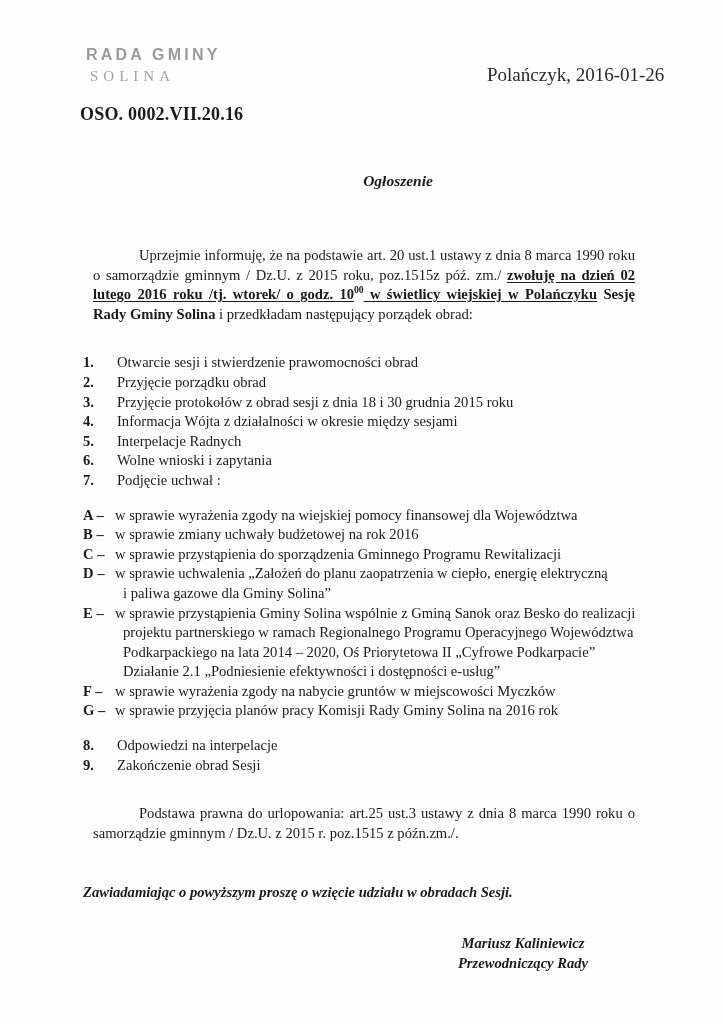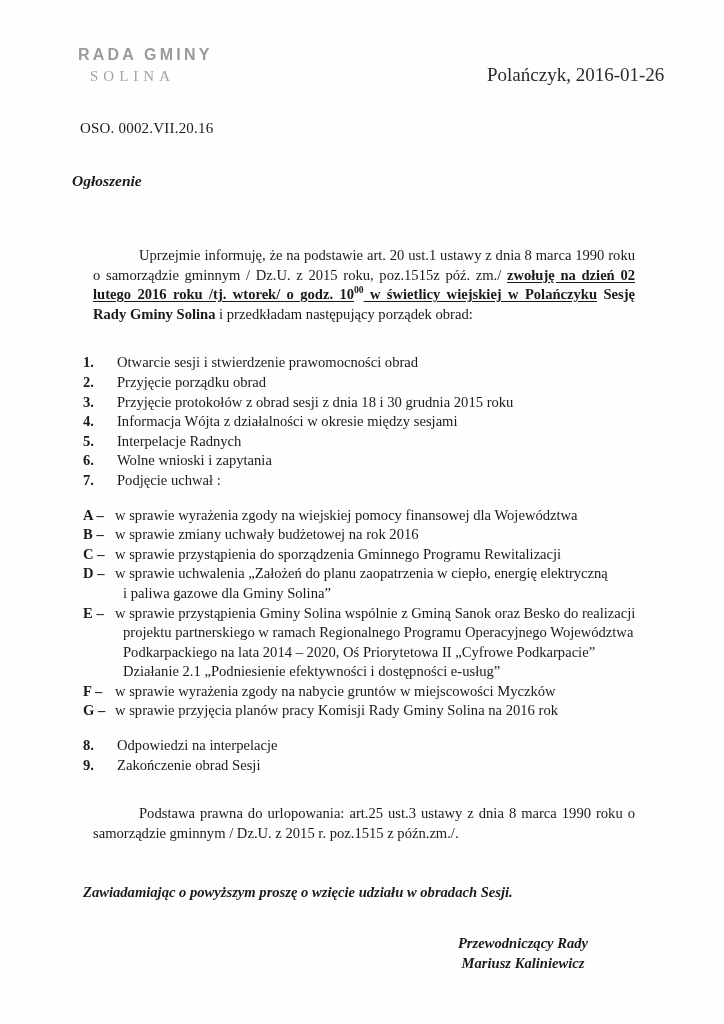--- a/index.html
+++ b/index.html
@@ -32,20 +32,21 @@
     top: 46px;
     line-height: 1.18;
   }
   .lh-line1 {
     font-family: "Liberation Sans", "DejaVu Sans", sans-serif;
     font-size: 16px;
     font-weight: 700;
     letter-spacing: 3.2px;
     color: #9a9a9a;
     white-space: nowrap;
+    margin-left: 8px;
   }
   .lh-line2 {
     font-family: "Liberation Serif", "DejaVu Serif", serif;
     font-size: 15px;
     font-weight: 400;
     letter-spacing: 5.0px;
     color: #a3a3a3;
     margin-top: 3px;
     margin-left: 12px;
     white-space: nowrap;
@@ -56,33 +57,33 @@
     left: 487px;
     top: 64px;
     font-size: 19px;
     color: #2a2a2a;
     white-space: nowrap;
   }
 
   .ref-no {
     position: absolute;
     left: 80px;
-    top: 120px;
-    font-size: 15px;
-    font-weight: 400;
+    top: 104px;
+    font-size: 18px;
+    font-weight: 700;
     letter-spacing: 0.2px;
     white-space: nowrap;
   }
 
   .doc-title {
     position: absolute;
     left: 0;
     right: 0;
     top: 172px;
-    text-align: left;
+    text-align: center;
     font-size: 15.5px;
     font-weight: 700;
     font-style: italic;
     padding-left: 72px;
   }
 
   
   .content {
     position: absolute;
     left: 83px;
@@ -275,18 +276,18 @@
     <div class="gap-lg"></div>
 
     <p class="para">Podstawa prawna do urlopowania: art.25 ust.3 ustawy z dnia 8 marca 1990 roku o samorządzie gminnym / Dz.U. z 2015 r.  poz.1515 z późn.zm./.</p>
 
     <div class="gap-lg"></div>
     <div class="gap-sm"></div>
 
     <div class="closing">Zawiadamiając o powyższym proszę o wzięcie udziału w obradach Sesji.</div>
 
     <div class="signature">
+      <div>Mariusz Kaliniewicz</div>
       <div>Przewodniczący Rady</div>
-      <div>Mariusz Kaliniewicz</div>
     </div>
 
   </div>
 </div>
 
 </body></html>

